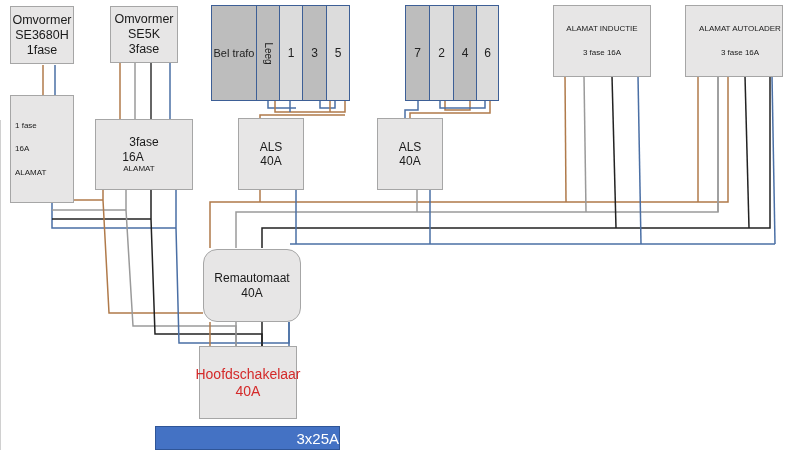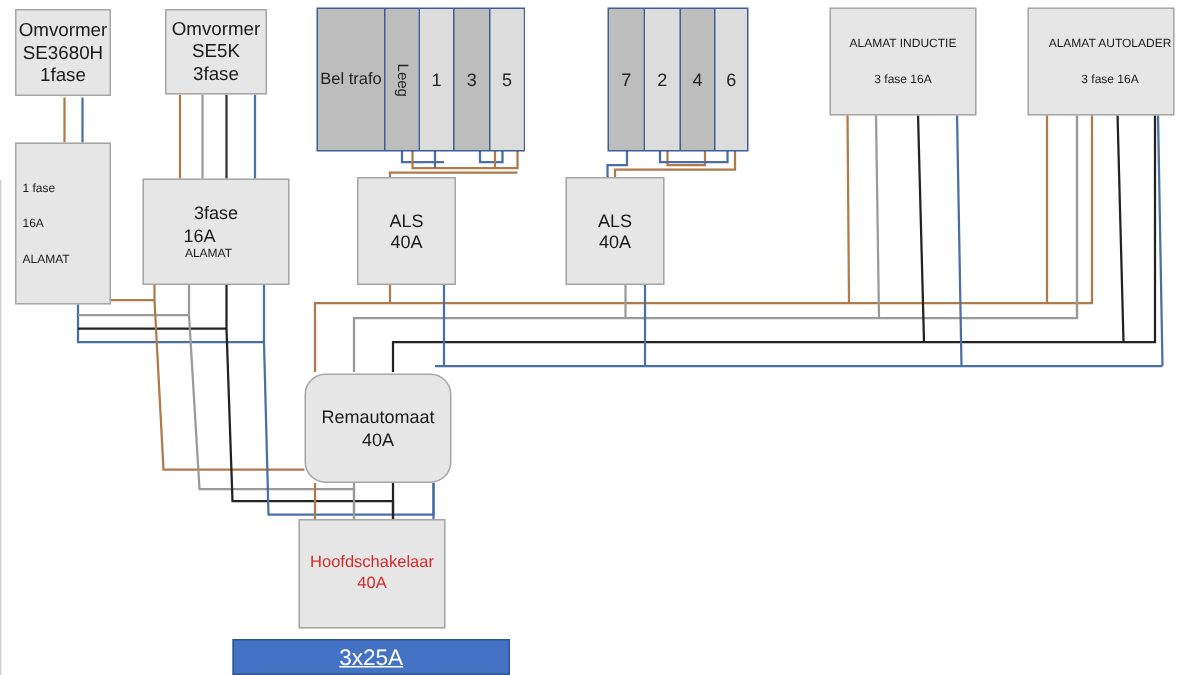--- a/index.html
+++ b/index.html
@@ -6,21 +6,21 @@
   body { width:800px; height:450px; position:relative; overflow:hidden; font-family:"Liberation Sans", sans-serif; }
   #wires { position:absolute; left:0; top:0; width:800px; height:450px; }
   .box { position:absolute; background:#e7e6e6; border:1px solid #a6a6a6; box-sizing:border-box; color:#1a1a1a; text-align:center; display:flex; flex-direction:column; justify-content:center; align-items:center; }
   .box span { display:block; line-height:1.2; }
   .group { position:absolute; display:flex; border:1.5px solid #3d5f96; box-sizing:border-box; }
   .slot { border-left:1.5px solid #3d5f96; box-sizing:border-box; display:flex; align-items:center; justify-content:center; font-size:12px; color:#222; }
   .slot:first-child { border-left:none; }
   .slot.dark { background:#bdbdbd; }
   .slot.light { background:#dcdcdc; }
   .slot.vert span { transform:rotate(90deg); display:block; font-size:10px; }
-  .supply { position:absolute; left:155px; top:426px; width:185px; height:24px; background:#4472c4; border:1px solid #2f5597; box-sizing:border-box; color:#fff; font-size:15px; display:flex; align-items:center; justify-content:center;text-decoration:underline; }
+  .supply { position:absolute; left:155px; top:426px; width:185px; height:24px; background:#4472c4; border:1px solid #2f5597; box-sizing:border-box; color:#fff; font-size:15px; display:flex; align-items:center; justify-content:flex-end; }
   .leftedge { position:absolute; left:0; top:120px; width:1px; height:330px; background:#d0d0d0; }
 </style>
 </head>
 <body>
 
 <div class="leftedge"></div>
 
 <svg id="wires" xmlns="http://www.w3.org/2000/svg">
   <g fill="none" stroke-width="1.5">
 
@@ -157,20 +157,20 @@
 <div class="box" style="left:685px;top:5px;width:98px;height:72px;font-size:8px;gap:14px;padding-left:12px;">
   <span>ALAMAT AUTOLADER</span>
   <span>3 fase 16A</span>
 </div>
 
 <div class="box" style="left:203px;top:249px;width:98px;height:73px;font-size:12px;border-radius:14px;">
   <span>Remautomaat</span>
   <span>40A</span>
 </div>
 
-<div class="box" style="left:199px;top:346px;width:98px;height:73px;font-size:11px;color:#d42a2a;">
+<div class="box" style="left:199px;top:346px;width:98px;height:73px;font-size:14px;color:#d42a2a;">
   <span>Hoofdschakelaar</span>
   <span>40A</span>
 </div>
 
 <div class="supply">
   <span>3x25A</span>
 </div>
 
 </body></html>

